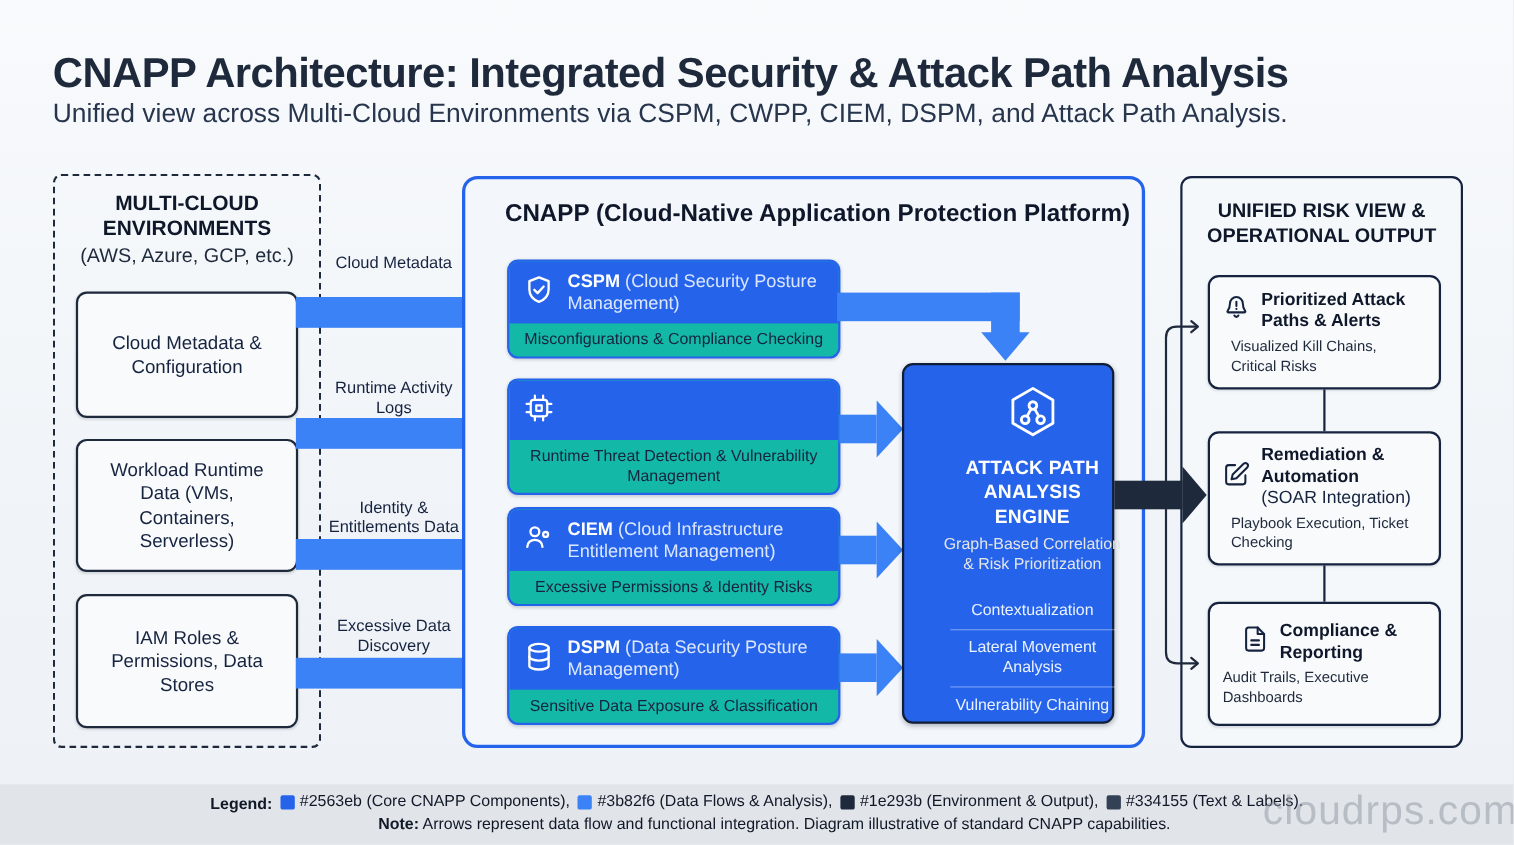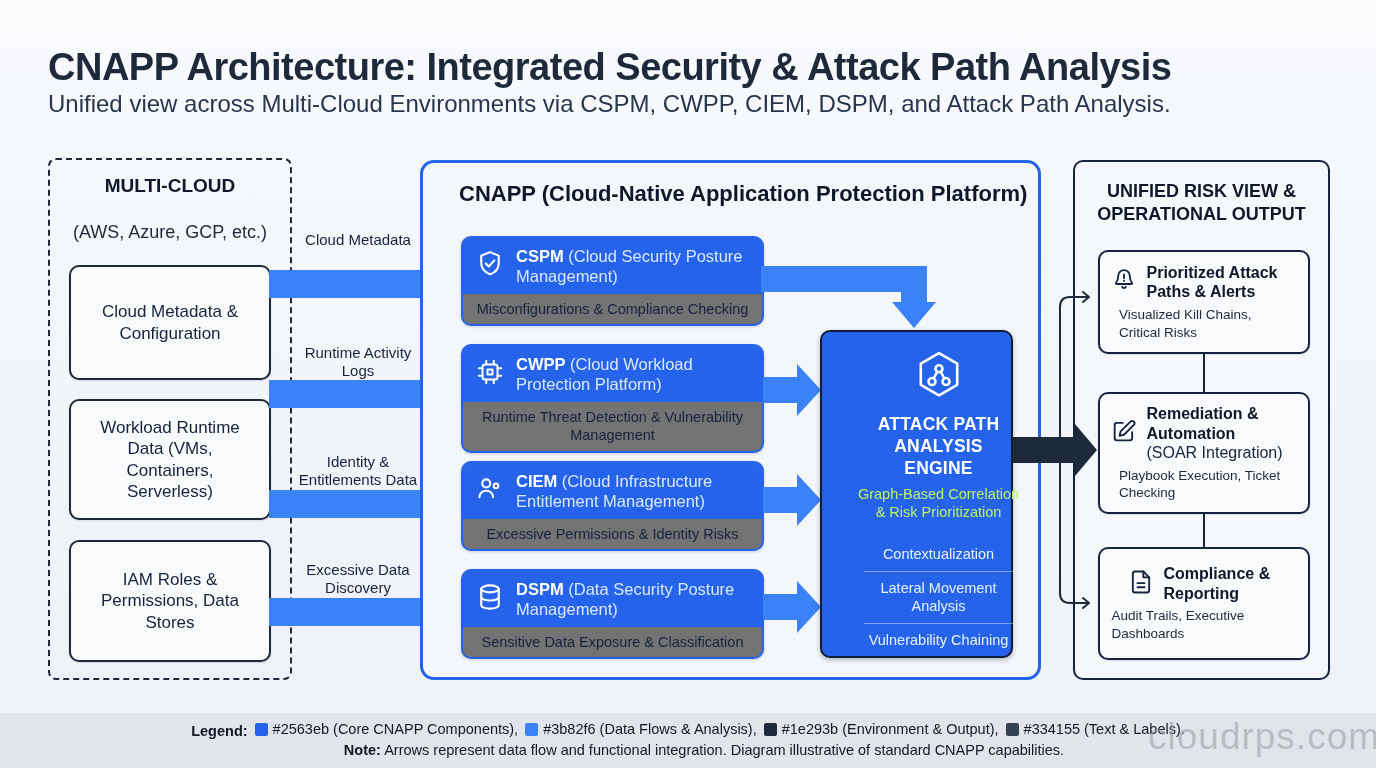--- a/index.html
+++ b/index.html
@@ -30,33 +30,33 @@
   .fl1 { top:231px; } .fl2 { top:344px; } .fl3 { top:453px; } .fl4 { top:561px; }
   .arrow-shaft { position:absolute; background:#3b82f6; }
   .arrow-head-right { position:absolute; width:0; height:0; border-top:28px solid transparent; border-bottom:28px solid transparent; border-left:28px solid #3b82f6; }
   .arrow-head-right.sm { border-top-width:26px; border-bottom-width:26px; border-left-width:24px; }
   .arrow-head-down { position:absolute; width:0; height:0; border-left:22px solid transparent; border-right:22px solid transparent; border-top:26px solid #3b82f6; }
 
   
   .cnapp-box { position:absolute; left:420px; top:160px; width:621px; height:520px; border:3px solid #2563eb; border-radius:14px; background:#f3f7fb; }
   .cnapp-title { position:absolute; left:36px; top:18px; font-size:22px; font-weight:800; color:#0f172a; }
 
-  .comp { position:absolute; left:38px; width:303px; border:2px solid #2563eb; border-radius:10px; background:#737373; overflow:hidden; box-shadow:0 1px 3px rgba(15,23,42,.18); }
+  .comp { position:absolute; left:38px; width:303px; border:2px solid #2563eb; border-radius:10px; background:#14b8a6; overflow:hidden; box-shadow:0 1px 3px rgba(15,23,42,.18); }
   .comp.c0 { top:73px; } .comp.c1 { top:181px; } .comp.c2 { top:298px; } .comp.c3 { top:406px; }
   .comp-header { background:#2563eb; color:#ffffff; display:flex; align-items:center; gap:11px; padding:8px 12px; min-height:54px; }
   .comp-header svg { flex:0 0 auto; }
   .comp-name { font-size:16.5px; line-height:1.22; color:#dbe7ff; }
   .comp-name b { color:#ffffff; font-weight:800; }
   .comp-desc { text-align:center; font-size:14.5px; color:#16233f; padding:6px 6px; line-height:1.25; }
 
   
   .engine { position:absolute; left:820px; top:330px; width:193px; height:328px; background:#2563eb; border:2.5px solid #101d36; border-radius:10px;
     display:flex; flex-direction:column; align-items:center; text-align:center; padding-top:15px; box-shadow:0 2px 5px rgba(15,23,42,.3);padding-left:44px; }
   .engine-title { margin-top:7px; font-size:17.5px; font-weight:800; color:#ffffff; line-height:1.25; letter-spacing:.2px; }
-  .engine-sub { margin-top:5px; font-size:14.5px; color:#bef264; line-height:1.25; width:170px; }
+  .engine-sub { margin-top:5px; font-size:14.5px; color:#e5e5e5; line-height:1.25; width:170px; }
   .engine-items { margin-top:25px; width:160px; }
   .engine-item { font-size:14.5px; color:#eaf2ff; line-height:1.2; }
   .engine-sep { width:150px; height:1px; background:rgba(255,255,255,.4); margin:8px auto; }
 
   
   .out-box { position:absolute; left:1073px; top:160px; width:257px; height:520px; border:2.5px solid #16233f; border-radius:10px; background:#f5f8fb; }
   .out-title { position:absolute; top:18px; left:0; width:100%; text-align:center; font-size:18px; font-weight:800; color:#0f172a; line-height:1.25; }
   .out-item { position:absolute; left:23px; width:212px; background:#f8fafc; border:2px solid #16233f; border-radius:10px;
     display:flex; flex-direction:column; align-items:center; justify-content:center; padding:8px 6px; box-shadow:0 1px 2px rgba(15,23,42,.12); }
   .out-item.o1 { top:88px;  height:104px; }
@@ -90,20 +90,21 @@
 <body>
 
 <div id="canvas">
 
   <div class="page-title">CNAPP Architecture: Integrated Security &amp; Attack Path Analysis</div>
   <div class="page-subtitle">Unified view across Multi-Cloud Environments via CSPM, CWPP, CIEM, DSPM, and Attack Path Analysis.</div>
 
   <div class="env-box">
     <div class="env-title">
       <div>MULTI-CLOUD</div>
+      <div>ENVIRONMENTS</div>
     </div>
     <div class="env-sub">(AWS, Azure, GCP, etc.)</div>
     <div class="env-item i1">Cloud Metadata &amp; Configuration</div>
     <div class="env-item i2">Workload Runtime Data (VMs, Containers, Serverless)</div>
     <div class="env-item i3">IAM Roles &amp; Permissions, Data Stores</div>
   </div>
 
   <div class="flow-label fl1">Cloud Metadata</div>
   <div class="flow-label fl2">Runtime Activity Logs</div>
   <div class="flow-label fl3">Identity &amp; Entitlements Data</div>
@@ -136,21 +137,20 @@
 
     <div class="comp c1">
       <div class="comp-header">
         <span>
           <svg width="30" height="30" viewBox="0 0 24 24" fill="none" stroke="#ffffff" stroke-width="1.6" stroke-linecap="round" stroke-linejoin="round">
             <rect x="6" y="6" width="12" height="12" rx="2"></rect>
             <rect x="10" y="10" width="4" height="4"></rect>
             <path d="M9 3v3M15 3v3M9 18v3M15 18v3M3 9h3M3 15h3M18 9h3M18 15h3"></path>
           </svg>
         </span>
-        <div class="comp-name"><b>CWPP</b> <span>(Cloud Workload Protection Platform)</span></div>
       </div>
       <div class="comp-desc">Runtime Threat Detection &amp; Vulnerability Management</div>
     </div>
 
     <div class="comp c2">
       <div class="comp-header">
         <span>
           <svg width="30" height="30" viewBox="0 0 24 24" fill="none" stroke="#ffffff" stroke-width="1.7" stroke-linecap="round" stroke-linejoin="round">
             <circle cx="9" cy="7.5" r="3.2"></circle>
             <path d="M3.5 18.5c0-3.1 2.6-5.1 5.5-5.1s5.5 2 5.5 5.1"></path>

